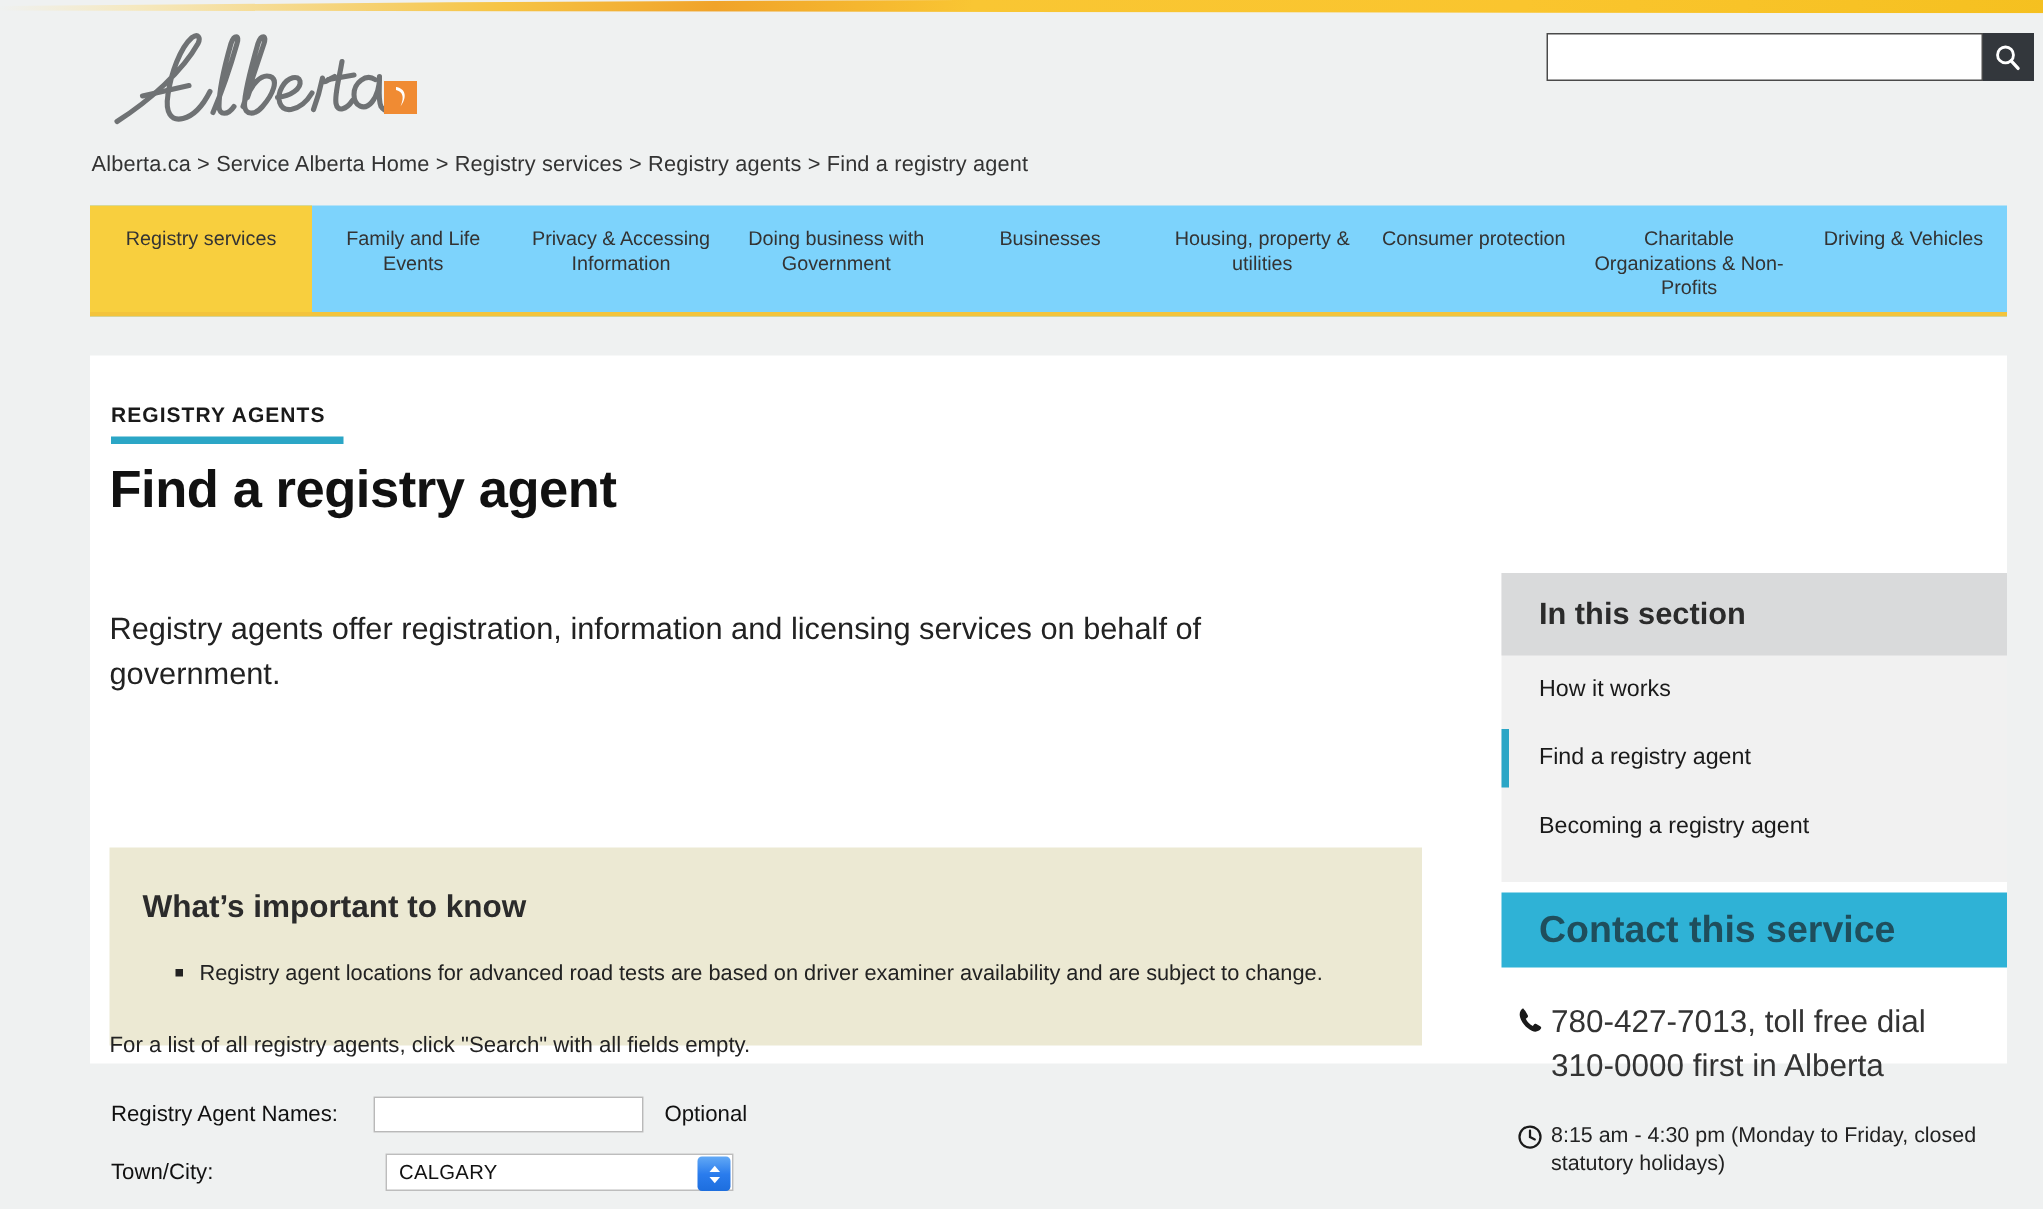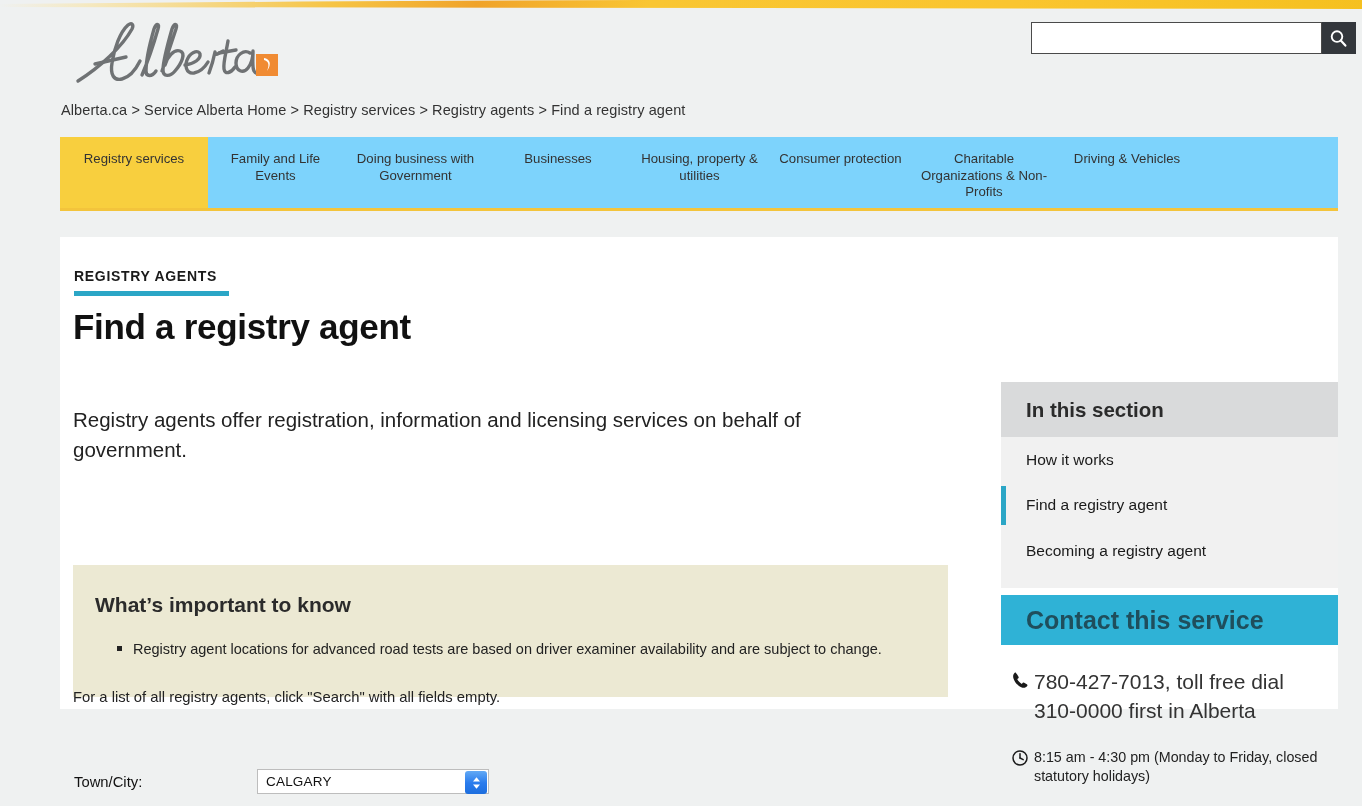--- a/index.html
+++ b/index.html
@@ -409,20 +409,23 @@
 
 <div id="breadcrumb">Alberta.ca &gt; Service Alberta Home &gt; Registry services &gt; Registry agents &gt; Find a registry agent</div>
 
 <nav id="nav">
     <div class="nav-tab active" style="width: 148px;">
       <span>Registry services</span>
     </div>
     <div class="nav-tab" style="width: 135px;">
       <span>Family and Life Events</span>
     </div>
+    <div class="nav-tab" style="width: 142px;">
+      <span>Privacy &amp; Accessing Information</span>
+    </div>
     <div class="nav-tab" style="width: 145px;">
       <span>Doing business with Government</span>
     </div>
     <div class="nav-tab" style="width: 140px;">
       <span>Businesses</span>
     </div>
     <div class="nav-tab" style="width: 143px;">
       <span>Housing, property &amp; utilities</span>
     </div>
     <div class="nav-tab" style="width: 139px;">
@@ -446,20 +449,25 @@
 
   <div id="callout">
     <div id="callout-title">What’s important to know</div>
     <ul id="callout-list">
       <li>Registry agent locations for advanced road tests are based on driver examiner availability and are subject to change.</li>
     </ul>
   </div>
 
   <div id="form-hint">For a list of all registry agents, click "Search" with all fields empty.</div>
 
+  <div class="form-row" id="row-names">
+    <span class="form-label">Registry Agent Names:</span>
+    <input id="names-input" type="text" placeholder="" style="">
+    <span id="names-optional">Optional</span>
+  </div>
 
   <div class="form-row" id="row-city">
     <span class="form-label">Town/City:</span>
     <div id="city-select-wrap">
       <span id="city-select-value">CALGARY</span>
       <span id="city-select-arrow">
         <svg width="11" height="16" viewBox="0 0 11 16">
           <path d="M5.5 2.2 L 9 6.4 L 2 6.4 Z" fill="#ffffff"></path>
           <path d="M5.5 13.8 L 9 9.6 L 2 9.6 Z" fill="#ffffff"></path>
         </svg>

